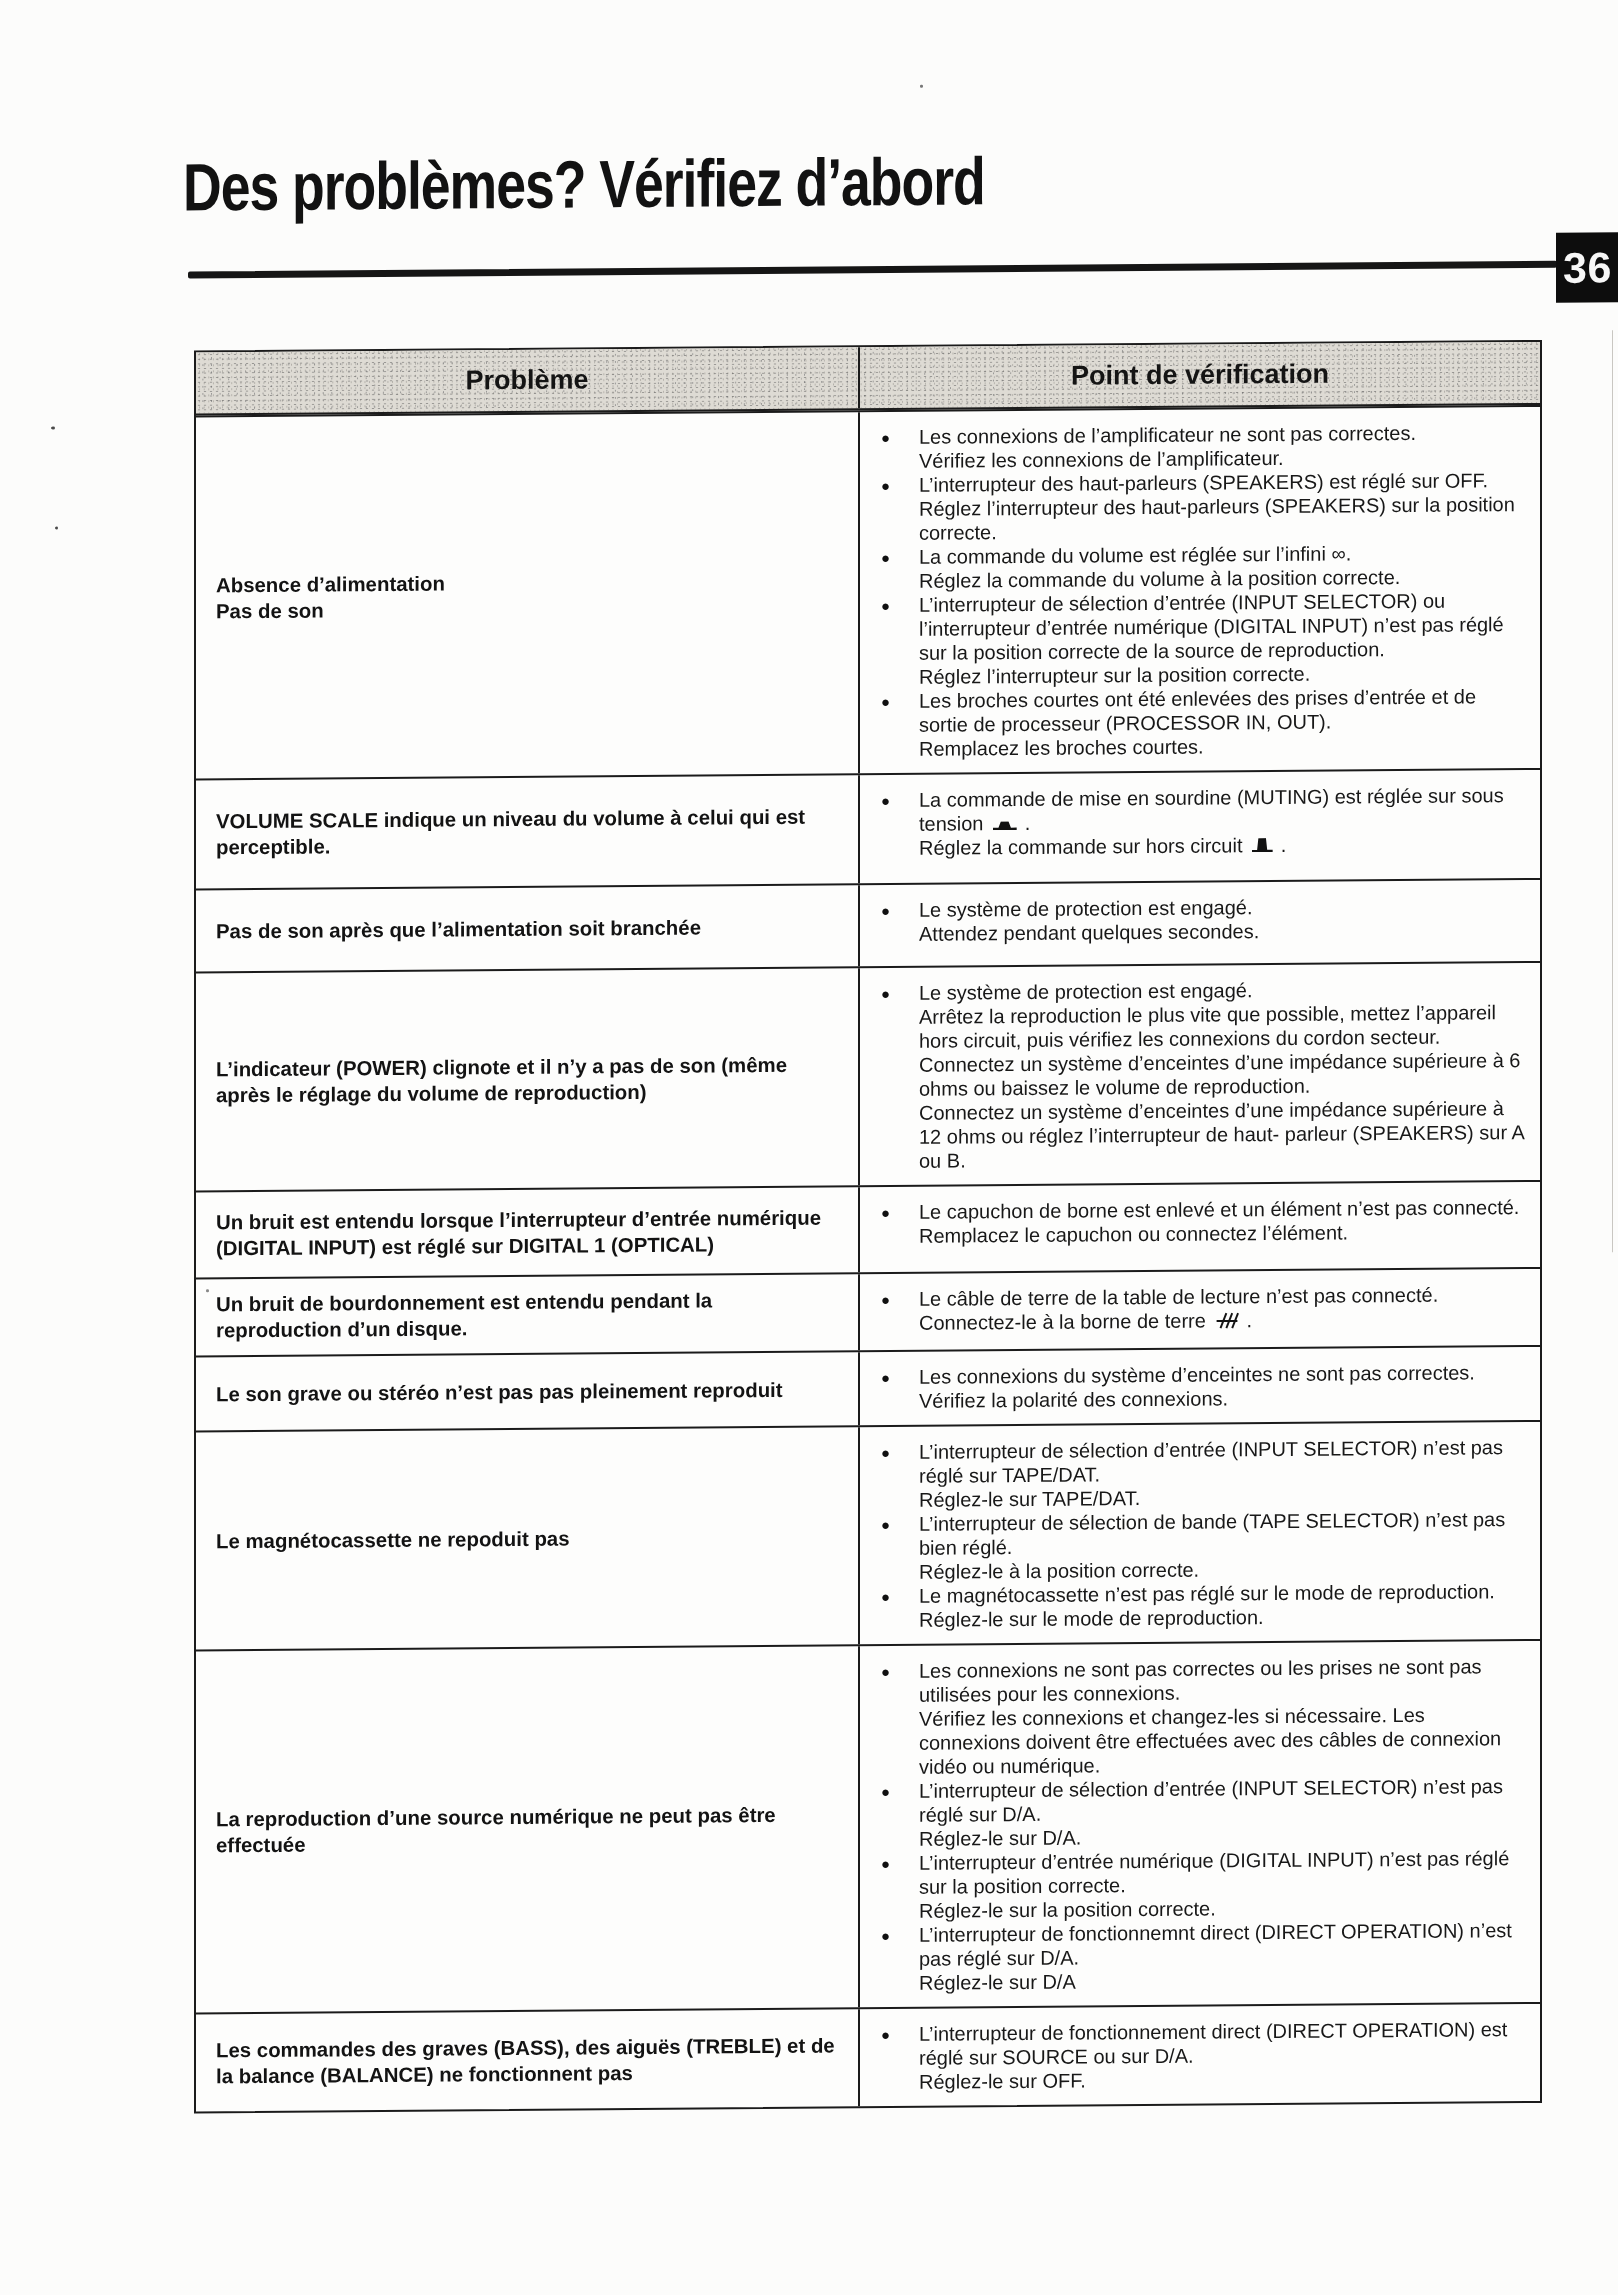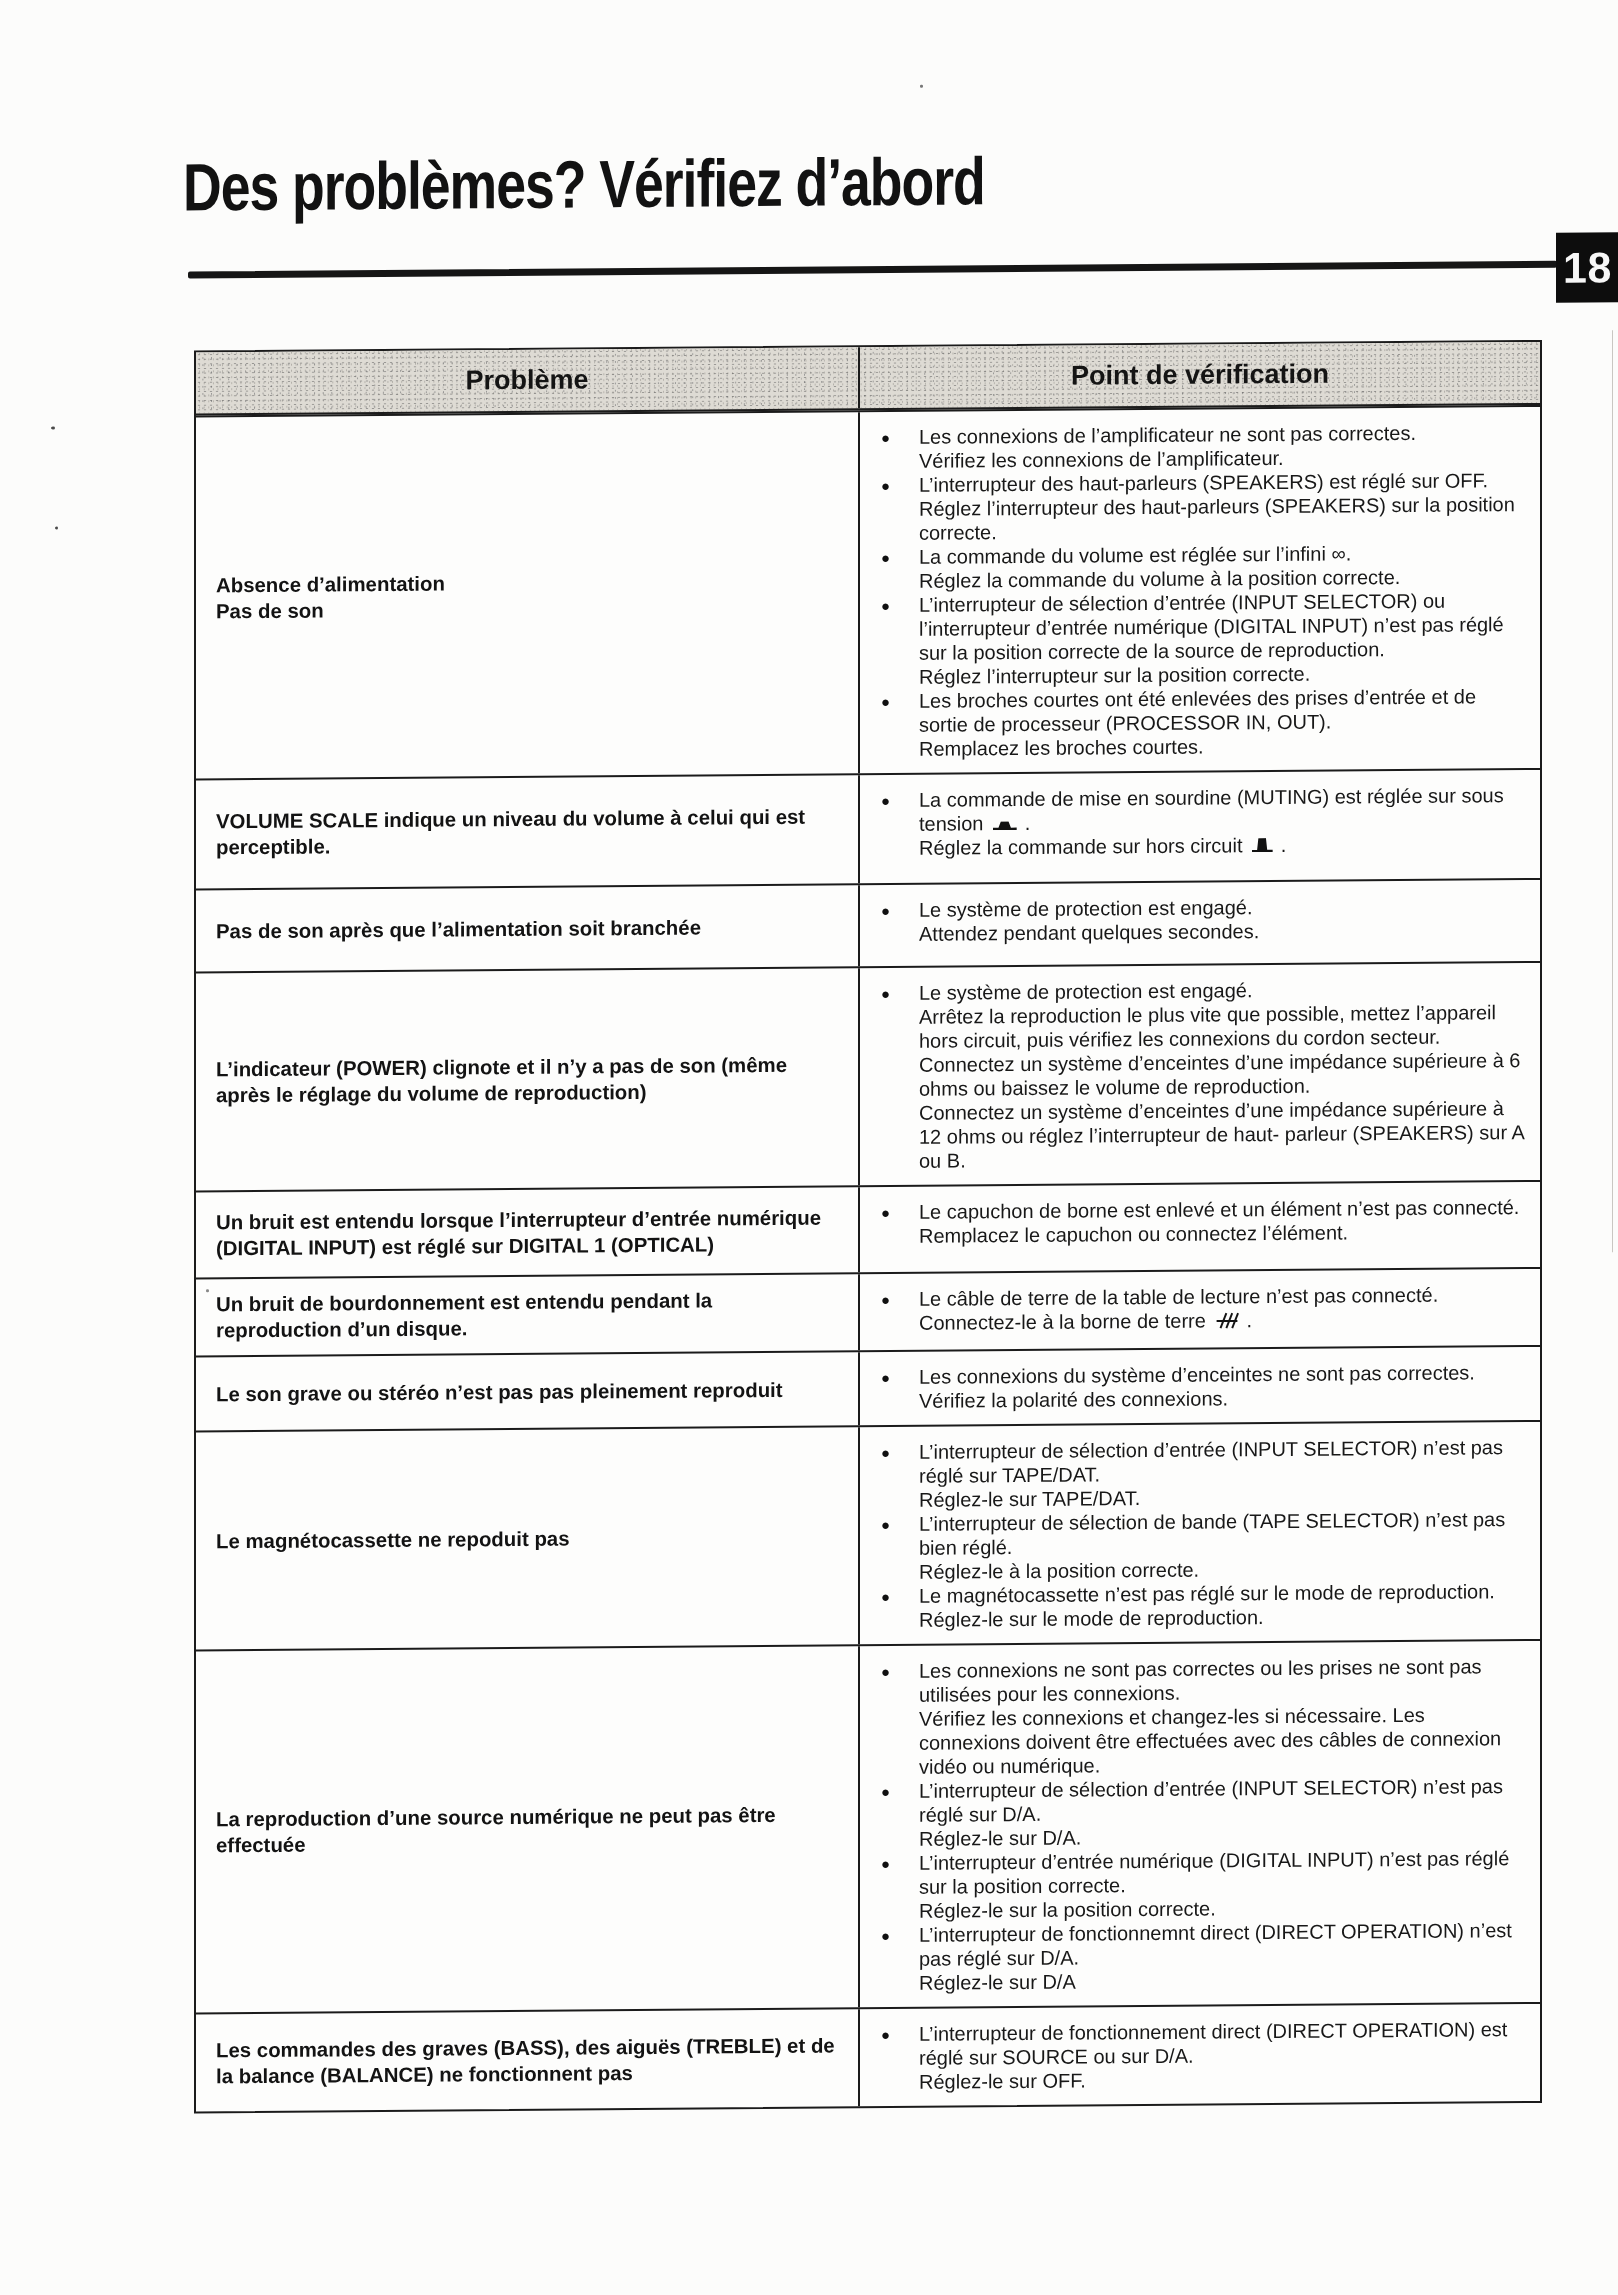--- a/index.html
+++ b/index.html
@@ -100,21 +100,21 @@
   .sp4{left:206px;top:1291px;width:2.6px;height:2.6px;background:#888;}
   .edge-line{position:absolute;left:1612px;top:343px;width:1.3px;height:922px;background:#c9c7c2;}
 </style>
 </head>
 <body>
 
 <div class="sheet">
 
   <h1 class="title">Des problèmes? Vérifiez d’abord</h1>
   <div class="title-rule"></div>
-  <div class="page-badge">18</div>
+  <div class="page-badge">36</div>
 
   <div class="tbl">
 
     <div class="thead">
       <div class="th left">Problème</div>
       <div class="th right">Point de vérification</div>
     </div>
 
     <div class="row r0">
       <div class="cell prob">

